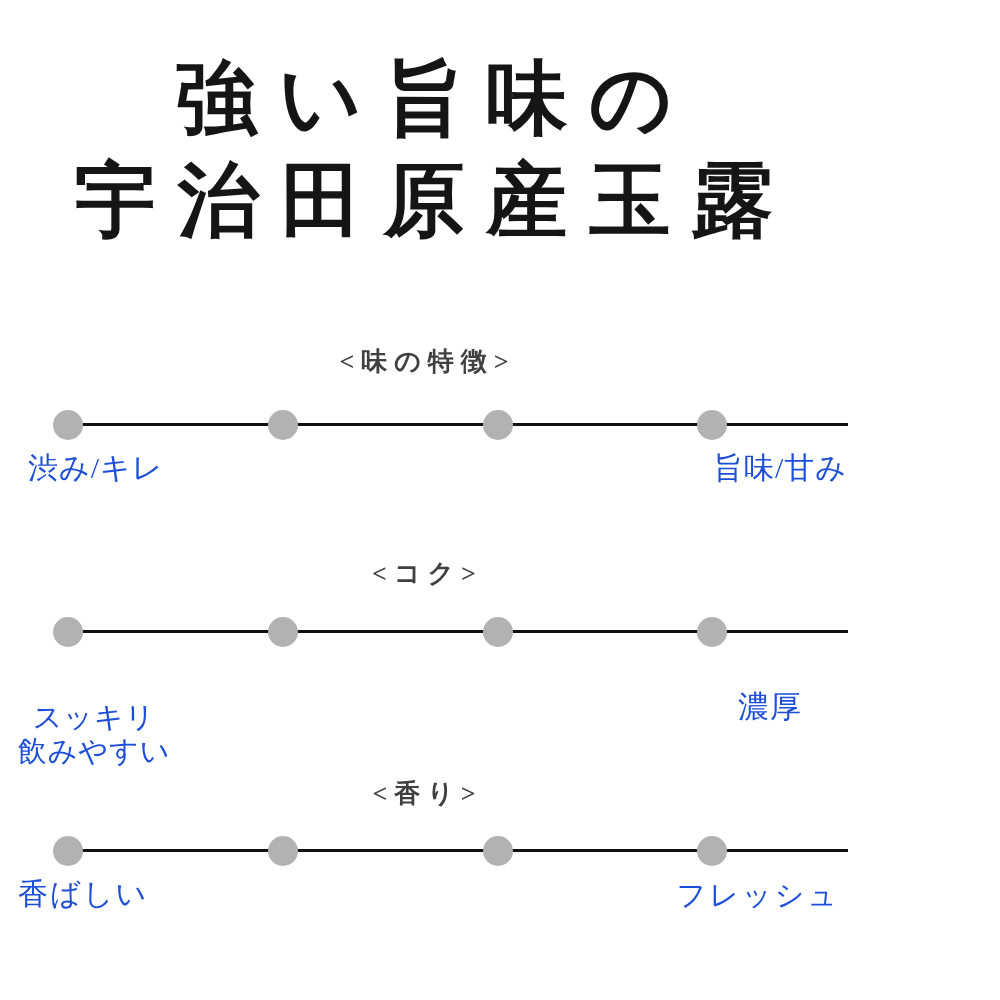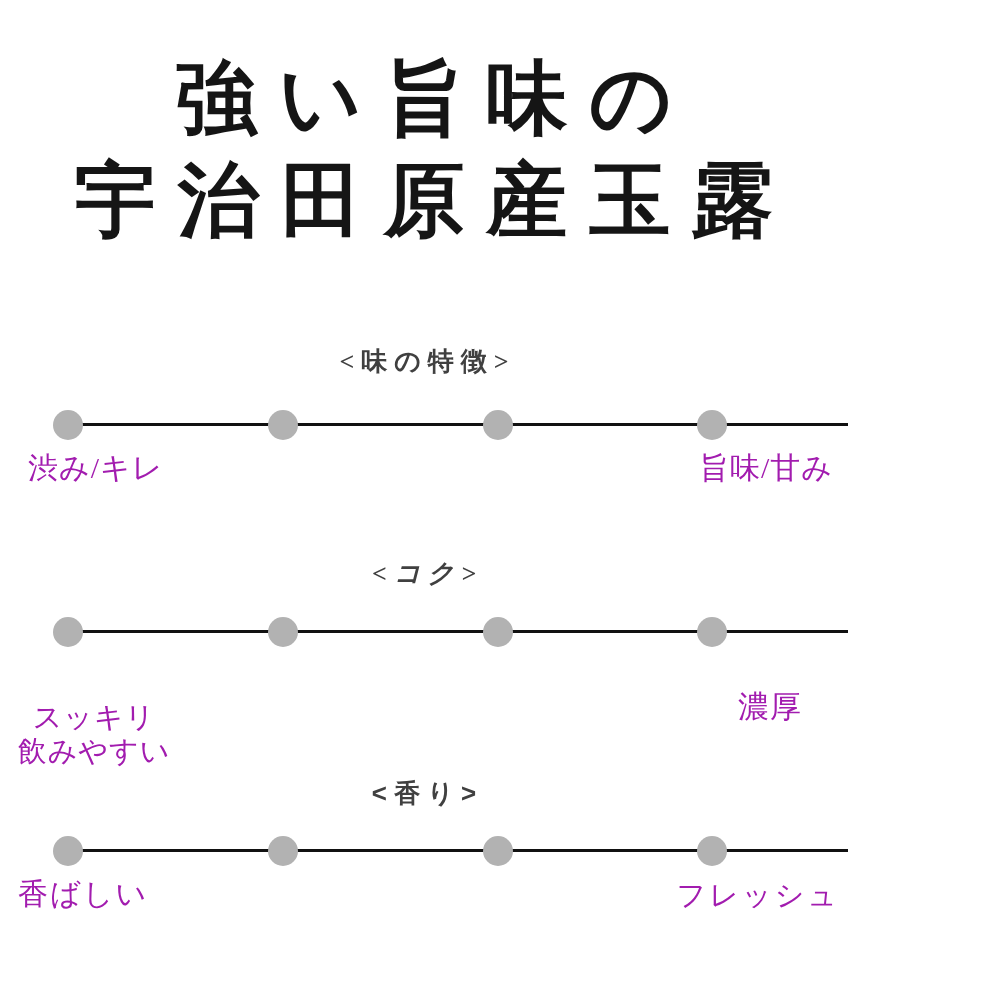--- a/index.html
+++ b/index.html
@@ -78,37 +78,37 @@
     width: 19px;
     height: 19px;
     border-radius: 50%;
     background: var(--green, #479a72);
   }
 
   .scale-label {
     position: absolute;
     font-size: 30px;
     letter-spacing: 1px;
-    color: #a21caf;
+    color: #1d4ed8;
     white-space: pre-line;
   }
 
   
   .s0 .scale-header { top: 344px; }
   .s0 .track        { top: 423px; }
   .s0 .label-left   { left: 28px;  top: 448px; }
-  .s0 .label-right  { right: 15px;  top: 448px; text-align: center; }
+  .s0 .label-right  { right: 1px;  top: 448px; text-align: center; }
 
-  .s1 .scale-header { top: 556px; font-style: italic; }
+  .s1 .scale-header { top: 556px; }
   .s1 .track        { top: 630px; }
   .s1 .label-left   { left: 8px;   top: 655px; width: 172px; text-align: center;
                       font-size: 29px; line-height: 34px; margin-top: 45px; }
   .s1 .label-right  { right: 46px; top: 658px; font-size: 31px; text-align: right; margin-top: 28px; }
 
-  .s2 .scale-header { top: 776px; font-family: Liberation Mono, monospace; }
+  .s2 .scale-header { top: 776px; }
   .s2 .track        { top: 849px; }
   .s2 .label-left   { left: 18px;  top: 874px; letter-spacing: 2px; }
   .s2 .label-right  { right: 8px;  top: 876px; font-size: 29px; letter-spacing: 3px; }
 </style>
 </head>
 <body>
 
 <div class="canvas" style="--bg: #ffffff; --green: #479a72; --gray: #b2b2b2; --line: #111111; --text: #1b1b1b;">
 
   <div class="title">

